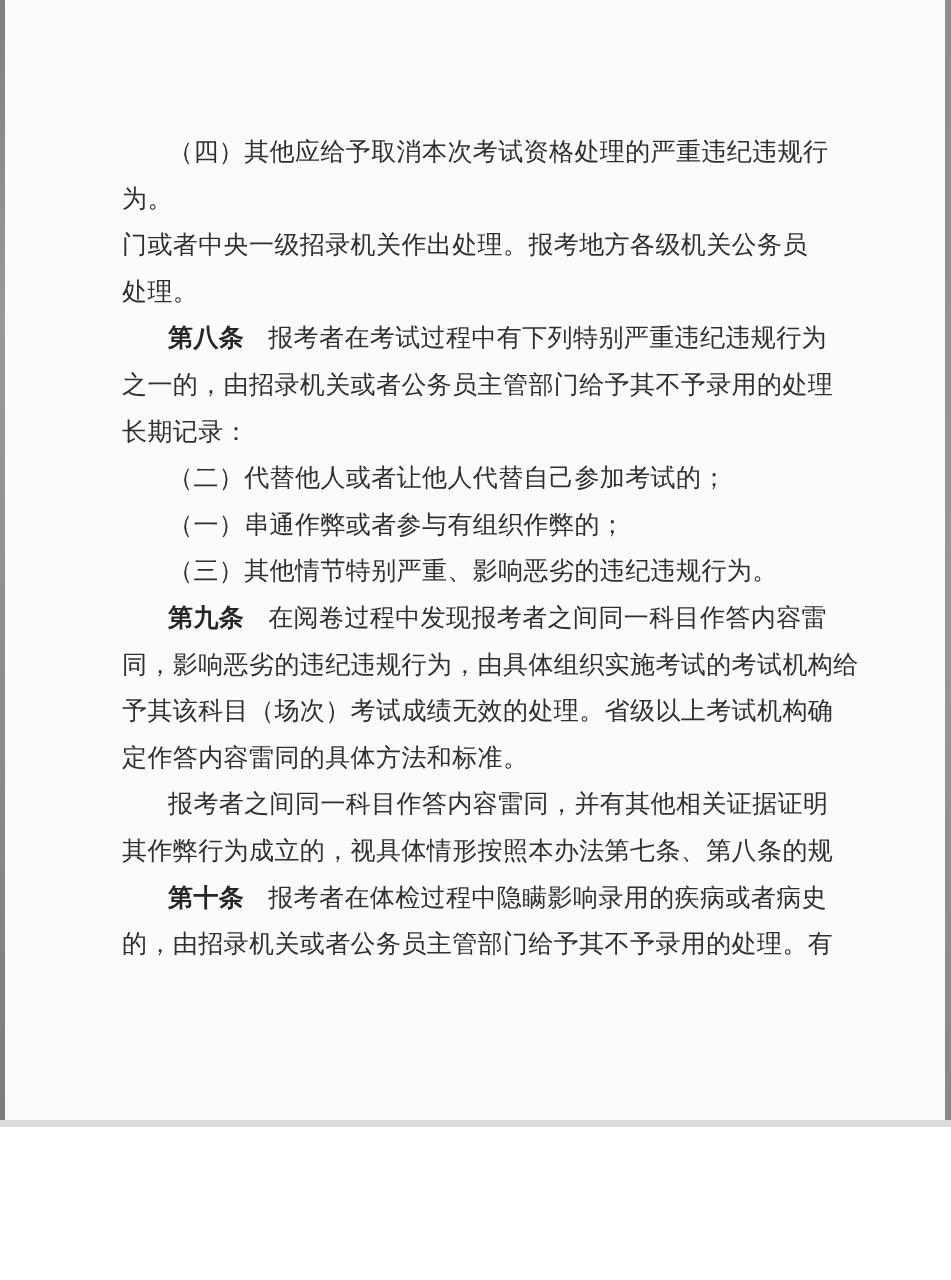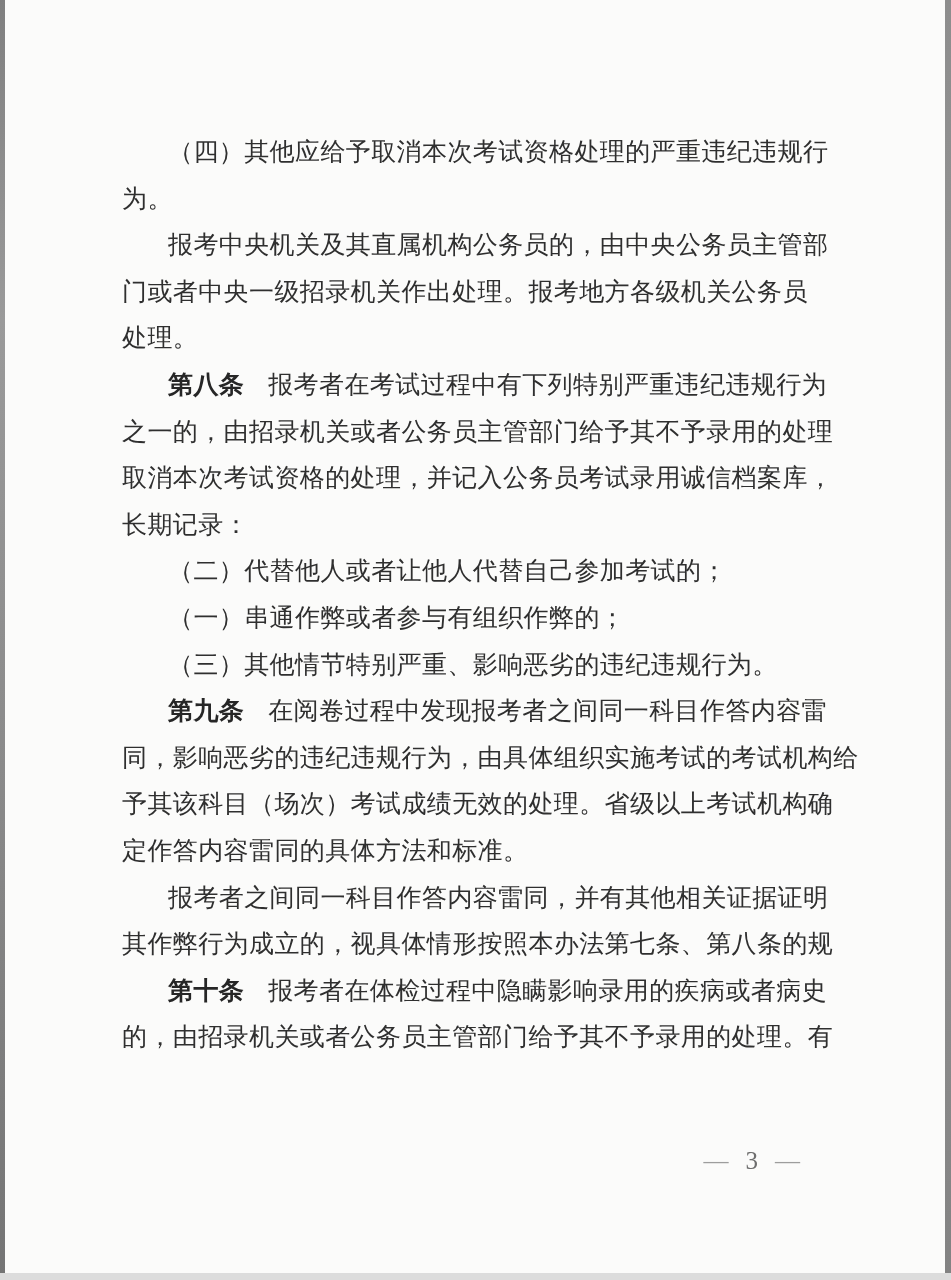--- a/index.html
+++ b/index.html
@@ -1,19 +1,19 @@
 <!DOCTYPE html>
 <html><head>
 <meta charset="utf-8">
 <style>
   html, body { margin: 0; padding: 0; background: #ffffff; }
   .page {
     position: relative;
     width: 951px;
-    height: 1280px;
+    height: 1127px;
     background: #fbfbfa;
     overflow: hidden;
     font-family: "Liberation Serif", "DejaVu Serif", serif;
     color: #303030;
   }
   
   .edge-left {
     position: absolute; left: 0; top: 0; width: 5px; height: 1280px;
     background: linear-gradient(180deg, #7f7f7f 0%, #9a9a9a 25%, #8a8a8a 60%, #747474 100%);
   }
@@ -50,26 +50,24 @@
 <body>
 
 <div class="page">
   <div class="edge-left"></div>
   <div class="edge-right"></div>
   <div class="edge-bottom"></div>
 
   <div class="content">
     <div class="line indent"><span>（四）其他应给予取消本次考试资格处理的严重违纪违规行</span></div>
     <div class="line"><span>为。</span></div>
-    <div class="line indent"><span>报考中央机关及其直属机构公务员的，由中央公务员主管部</span></div>
     <div class="line"><span>门或者中央一级招录机关作出处理。报考地方各级机关公务员</span></div>
     <div class="line"><span>处理。</span></div>
     <div class="line indent"><span class="art">第八条</span><span>报考者在考试过程中有下列特别严重违纪违规行为</span></div>
     <div class="line"><span>之一的，由招录机关或者公务员主管部门给予其不予录用的处理</span></div>
-    <div class="line"><span>取消本次考试资格的处理，并记入公务员考试录用诚信档案库，</span></div>
     <div class="line"><span>长期记录：</span></div>
     <div class="line indent"><span>（二）代替他人或者让他人代替自己参加考试的；</span></div>
     <div class="line indent"><span>（一）串通作弊或者参与有组织作弊的；</span></div>
     <div class="line indent"><span>（三）其他情节特别严重、影响恶劣的违纪违规行为。</span></div>
     <div class="line indent"><span class="art">第九条</span><span>在阅卷过程中发现报考者之间同一科目作答内容雷</span></div>
     <div class="line"><span>同，影响恶劣的违纪违规行为，由具体组织实施考试的考试机构给</span></div>
     <div class="line"><span>予其该科目（场次）考试成绩无效的处理。省级以上考试机构确</span></div>
     <div class="line"><span>定作答内容雷同的具体方法和标准。</span></div>
     <div class="line indent"><span>报考者之间同一科目作答内容雷同，并有其他相关证据证明</span></div>
     <div class="line"><span>其作弊行为成立的，视具体情形按照本办法第七条、第八条的规</span></div>

